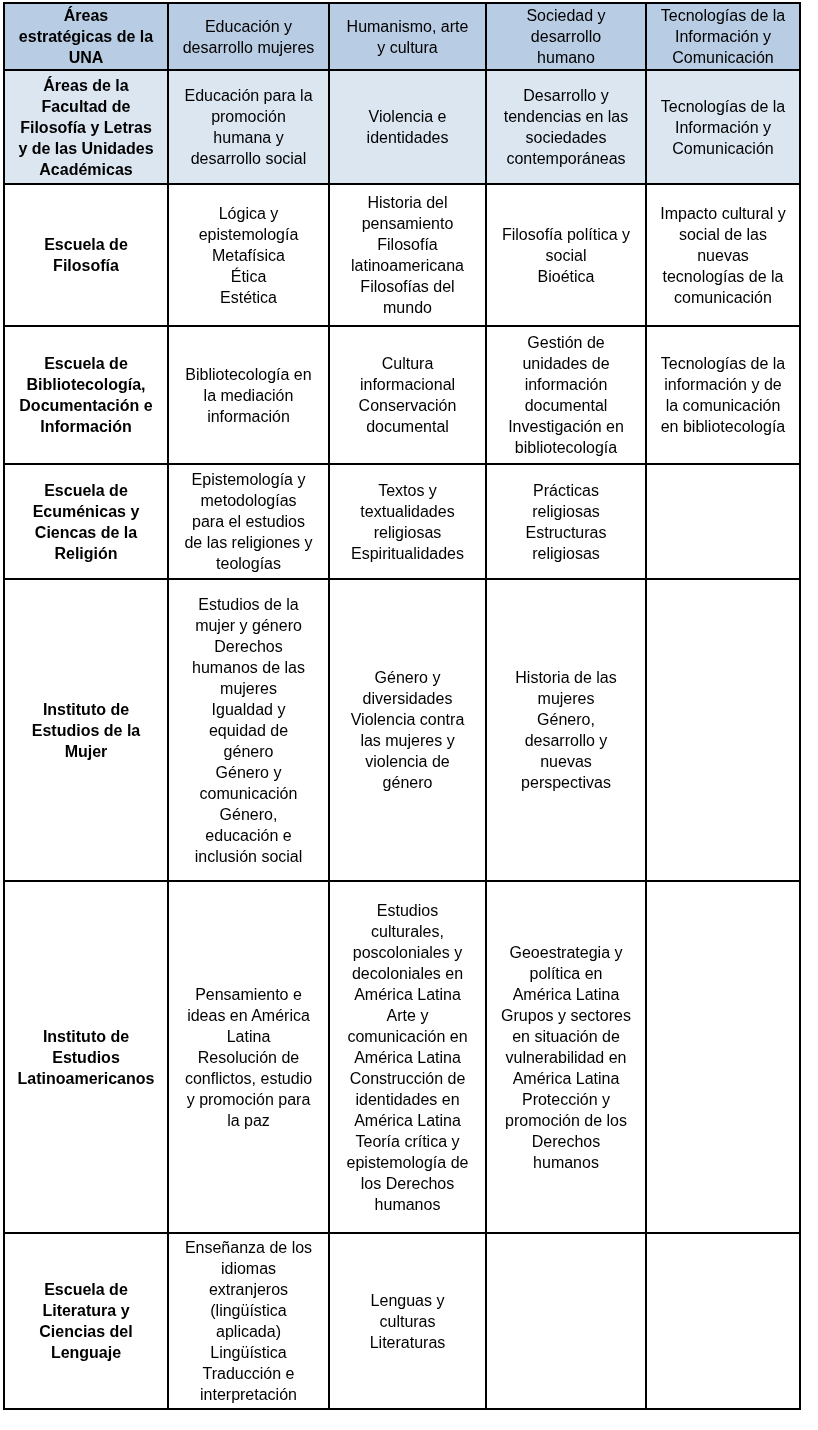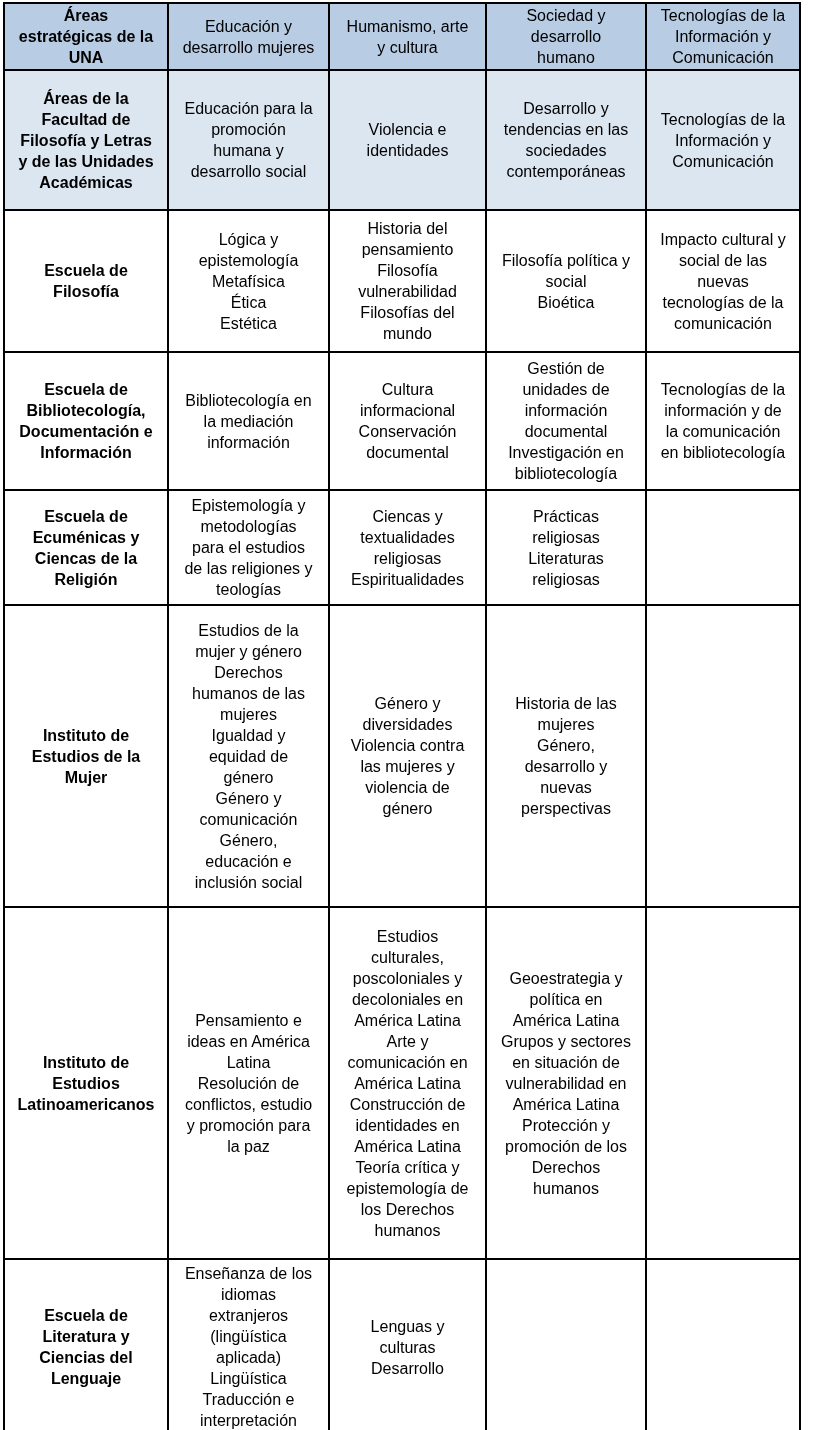--- a/index.html
+++ b/index.html
@@ -55,21 +55,21 @@
 desarrollo mujeres</td>
       <td>Humanismo, arte
 y cultura</td>
       <td>Sociedad y
 desarrollo
 humano</td>
       <td>Tecnologías de la
 Información y
 Comunicación</td>
     </tr>
-    <tr class="hdr2" style="height:140px">
+    <tr class="hdr2" style="height:114px">
       <td class="rowlabel">Áreas de la
 Facultad de
 Filosofía y Letras
 y de las Unidades
 Académicas</td>
       <td>Educación para la
 promoción
 humana y
 desarrollo social</td>
       <td>Violencia e
@@ -86,21 +86,21 @@
       <td class="rowlabel">Escuela de
 Filosofía</td>
       <td>Lógica y
 epistemología
 Metafísica
 Ética
 Estética</td>
       <td>Historia del
 pensamiento
 Filosofía
-vulnerabilidad
+latinoamericana
 Filosofías del
 mundo</td>
       <td>Filosofía política y
 social
 Bioética</td>
       <td>Impacto cultural y
 social de las
 nuevas
 tecnologías de la
 comunicación</td>
@@ -131,27 +131,27 @@
     <tr style="height:115px">
       <td class="rowlabel">Escuela de
 Ecuménicas y
 Ciencas de la
 Religión</td>
       <td>Epistemología y
 metodologías
 para el estudios
 de las religiones y
 teologías</td>
-      <td>Ciencas y
+      <td>Textos y
 textualidades
 religiosas
 Espiritualidades</td>
       <td>Prácticas
 religiosas
-Literaturas
+Estructuras
 religiosas</td>
       <td></td>
     </tr>
     <tr style="height:302px">
       <td class="rowlabel">Instituto de
 Estudios de la
 Mujer</td>
       <td>Estudios de la
 mujer y género
 Derechos
@@ -226,18 +226,18 @@
       <td>Enseñanza de los
 idiomas
 extranjeros
 (lingüística
 aplicada)
 Lingüística
 Traducción e
 interpretación</td>
       <td>Lenguas y
 culturas
-Desarrollo</td>
+Literaturas</td>
       <td></td>
       <td></td>
     </tr>
   </tbody>
 </table>
 
 </body></html>

